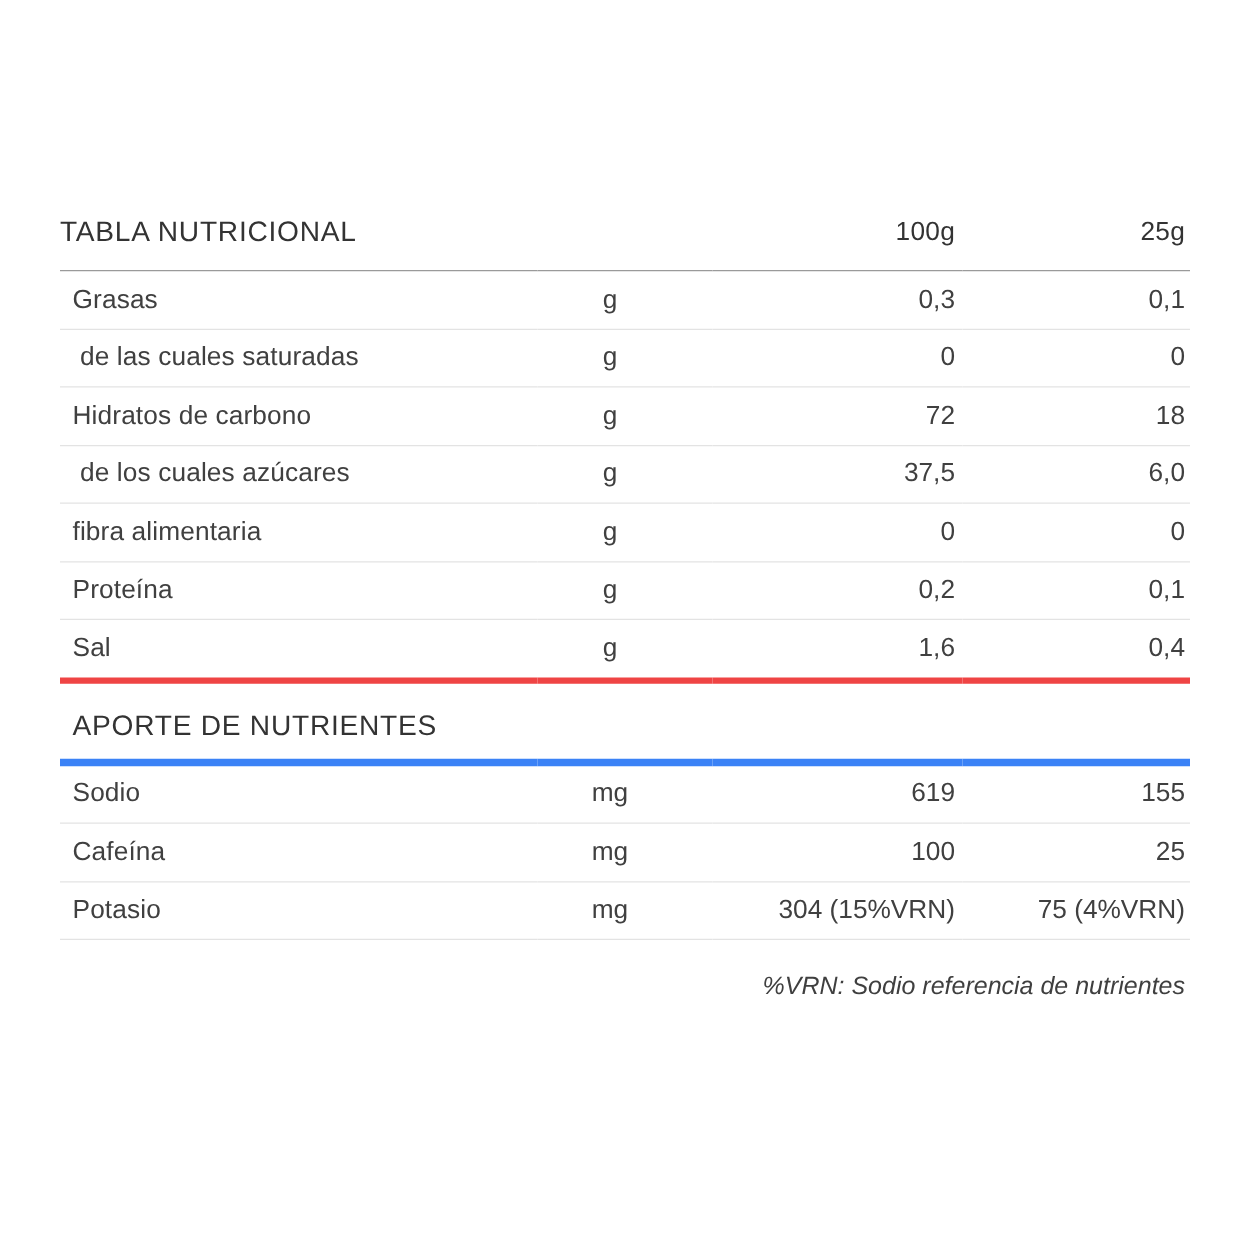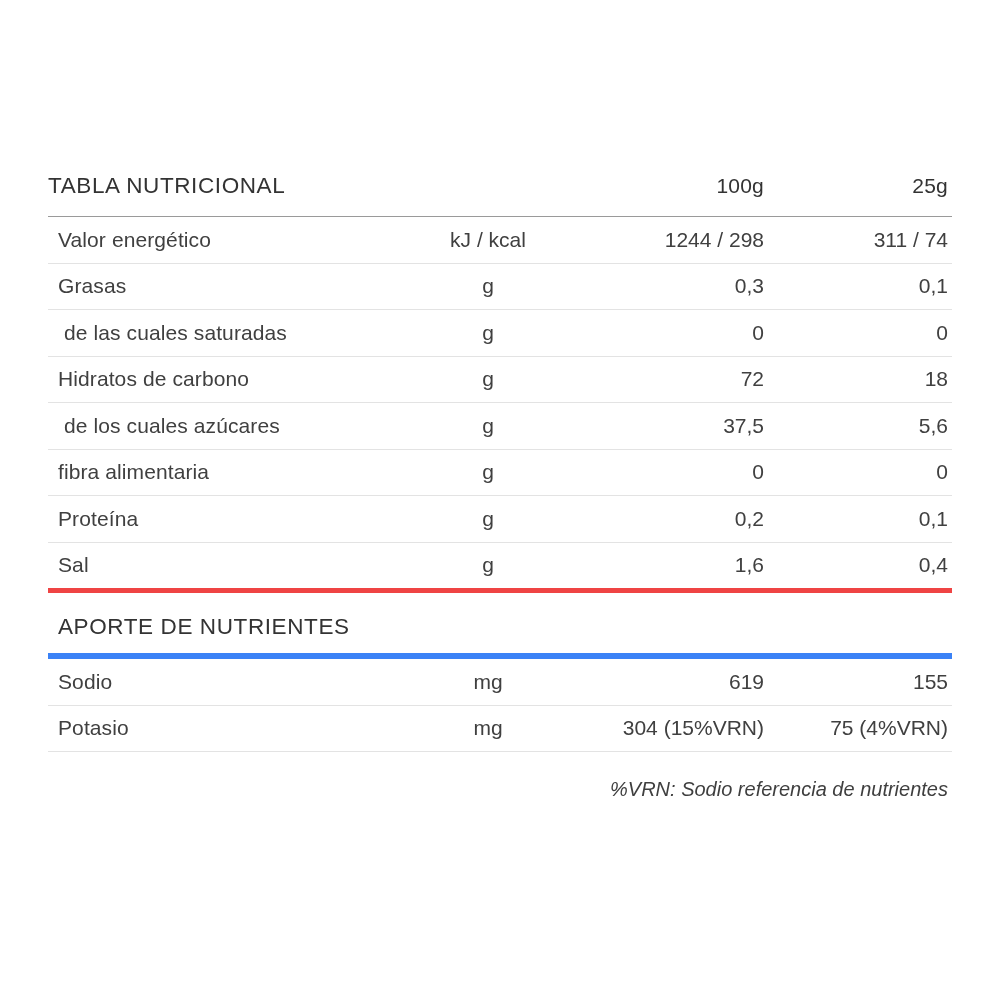--- a/index.html
+++ b/index.html
@@ -153,26 +153,20 @@
           <td class="title">TABLA NUTRICIONAL</td>
           <td></td>
           <td class="col-amount">100g</td>
           <td class="col-amount last">25g</td>
         </tr>
         <tr class="rule-row">
           <td class="rule-full" colspan="4"></td>
         </tr>
 
         <tr class="data">
-          <td class="name">Valor energético</td>
-          <td class="unit">kJ / kcal</td>
-          <td class="val">1244 / 298</td>
-          <td class="val last">311 / 74</td>
-        </tr>
-        <tr class="data">
           <td class="name">Grasas</td>
           <td class="unit">g</td>
           <td class="val">0,3</td>
           <td class="val last">0,1</td>
         </tr>
         <tr class="data">
           <td class="name indent">de las cuales saturadas</td>
           <td class="unit">g</td>
           <td class="val">0</td>
           <td class="val last">0</td>
@@ -180,21 +174,21 @@
         <tr class="data">
           <td class="name">Hidratos de carbono</td>
           <td class="unit">g</td>
           <td class="val">72</td>
           <td class="val last">18</td>
         </tr>
         <tr class="data">
           <td class="name indent">de los cuales azúcares</td>
           <td class="unit">g</td>
           <td class="val">37,5</td>
-          <td class="val last">5,6</td>
+          <td class="val last">6,0</td>
         </tr>
         <tr class="data">
           <td class="name">fibra alimentaria</td>
           <td class="unit">g</td>
           <td class="val">0</td>
           <td class="val last">0</td>
         </tr>
         <tr class="data">
           <td class="name">Proteína</td>
           <td class="unit">g</td>
@@ -210,20 +204,26 @@
 
         <tr class="section">
           <td colspan="4">APORTE DE NUTRIENTES</td>
         </tr>
 
         <tr class="data">
           <td class="name">Sodio</td>
           <td class="unit">mg</td>
           <td class="val">619</td>
           <td class="val last">155</td>
+        </tr>
+        <tr class="data">
+          <td class="name">Cafeína</td>
+          <td class="unit">mg</td>
+          <td class="val">100</td>
+          <td class="val last">25</td>
         </tr>
         <tr class="data last-data">
           <td class="name">Potasio</td>
           <td class="unit">mg</td>
           <td class="val">304 (15%VRN)</td>
           <td class="val last">75 (4%VRN)</td>
         </tr>
 
         <tr class="footnote-row">
           <td colspan="4">%VRN: Sodio referencia de nutrientes</td>

